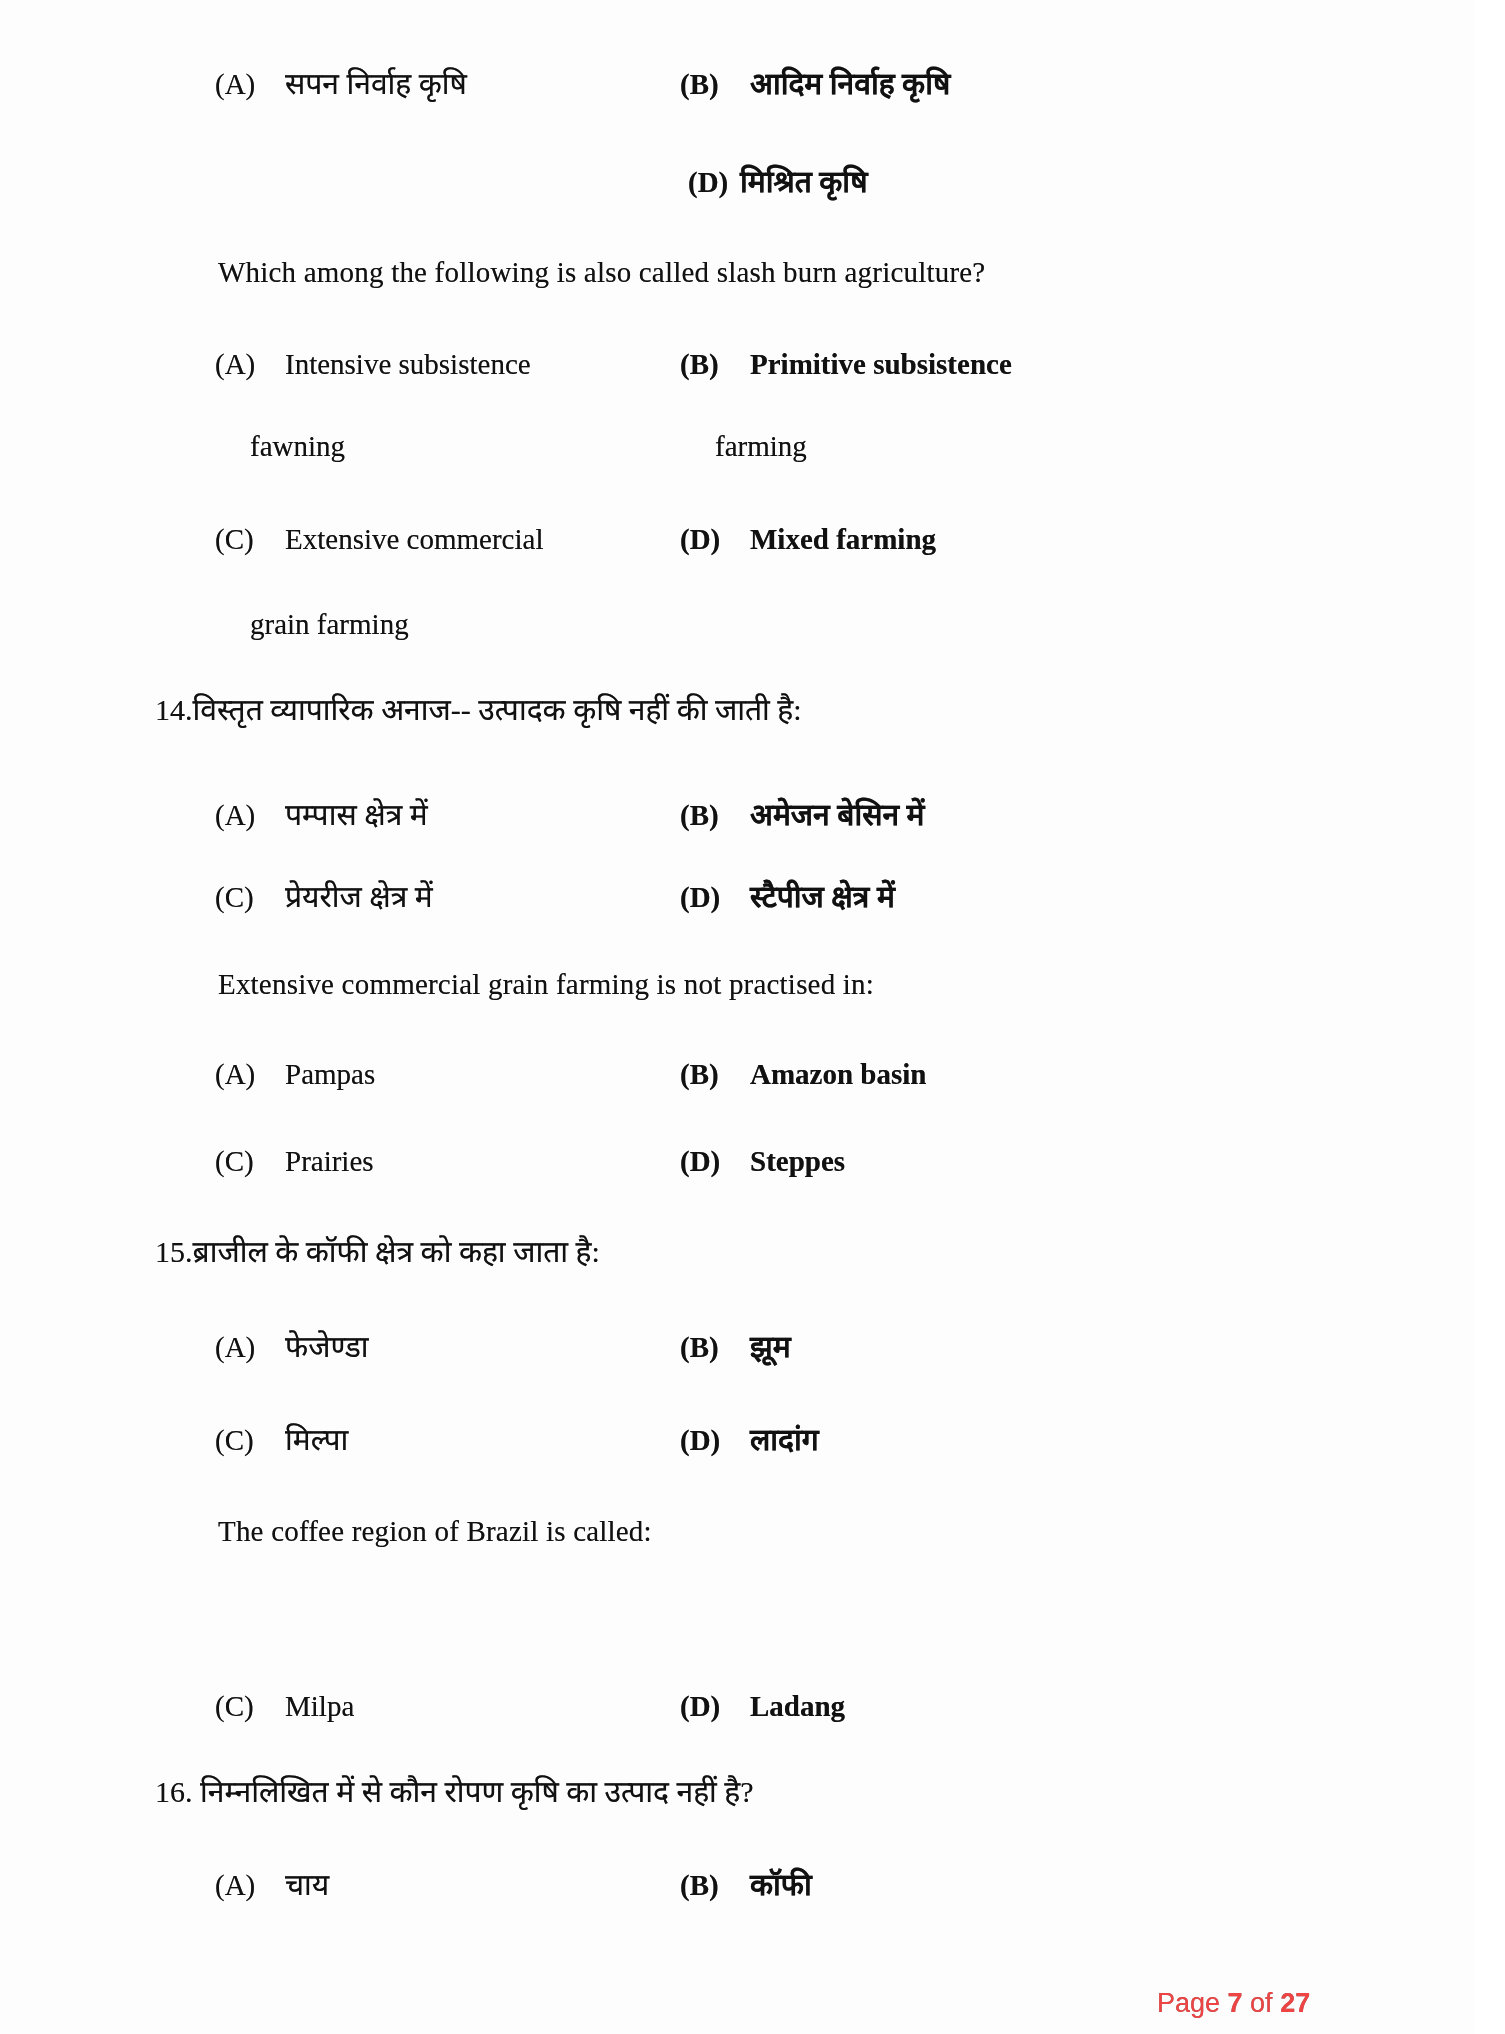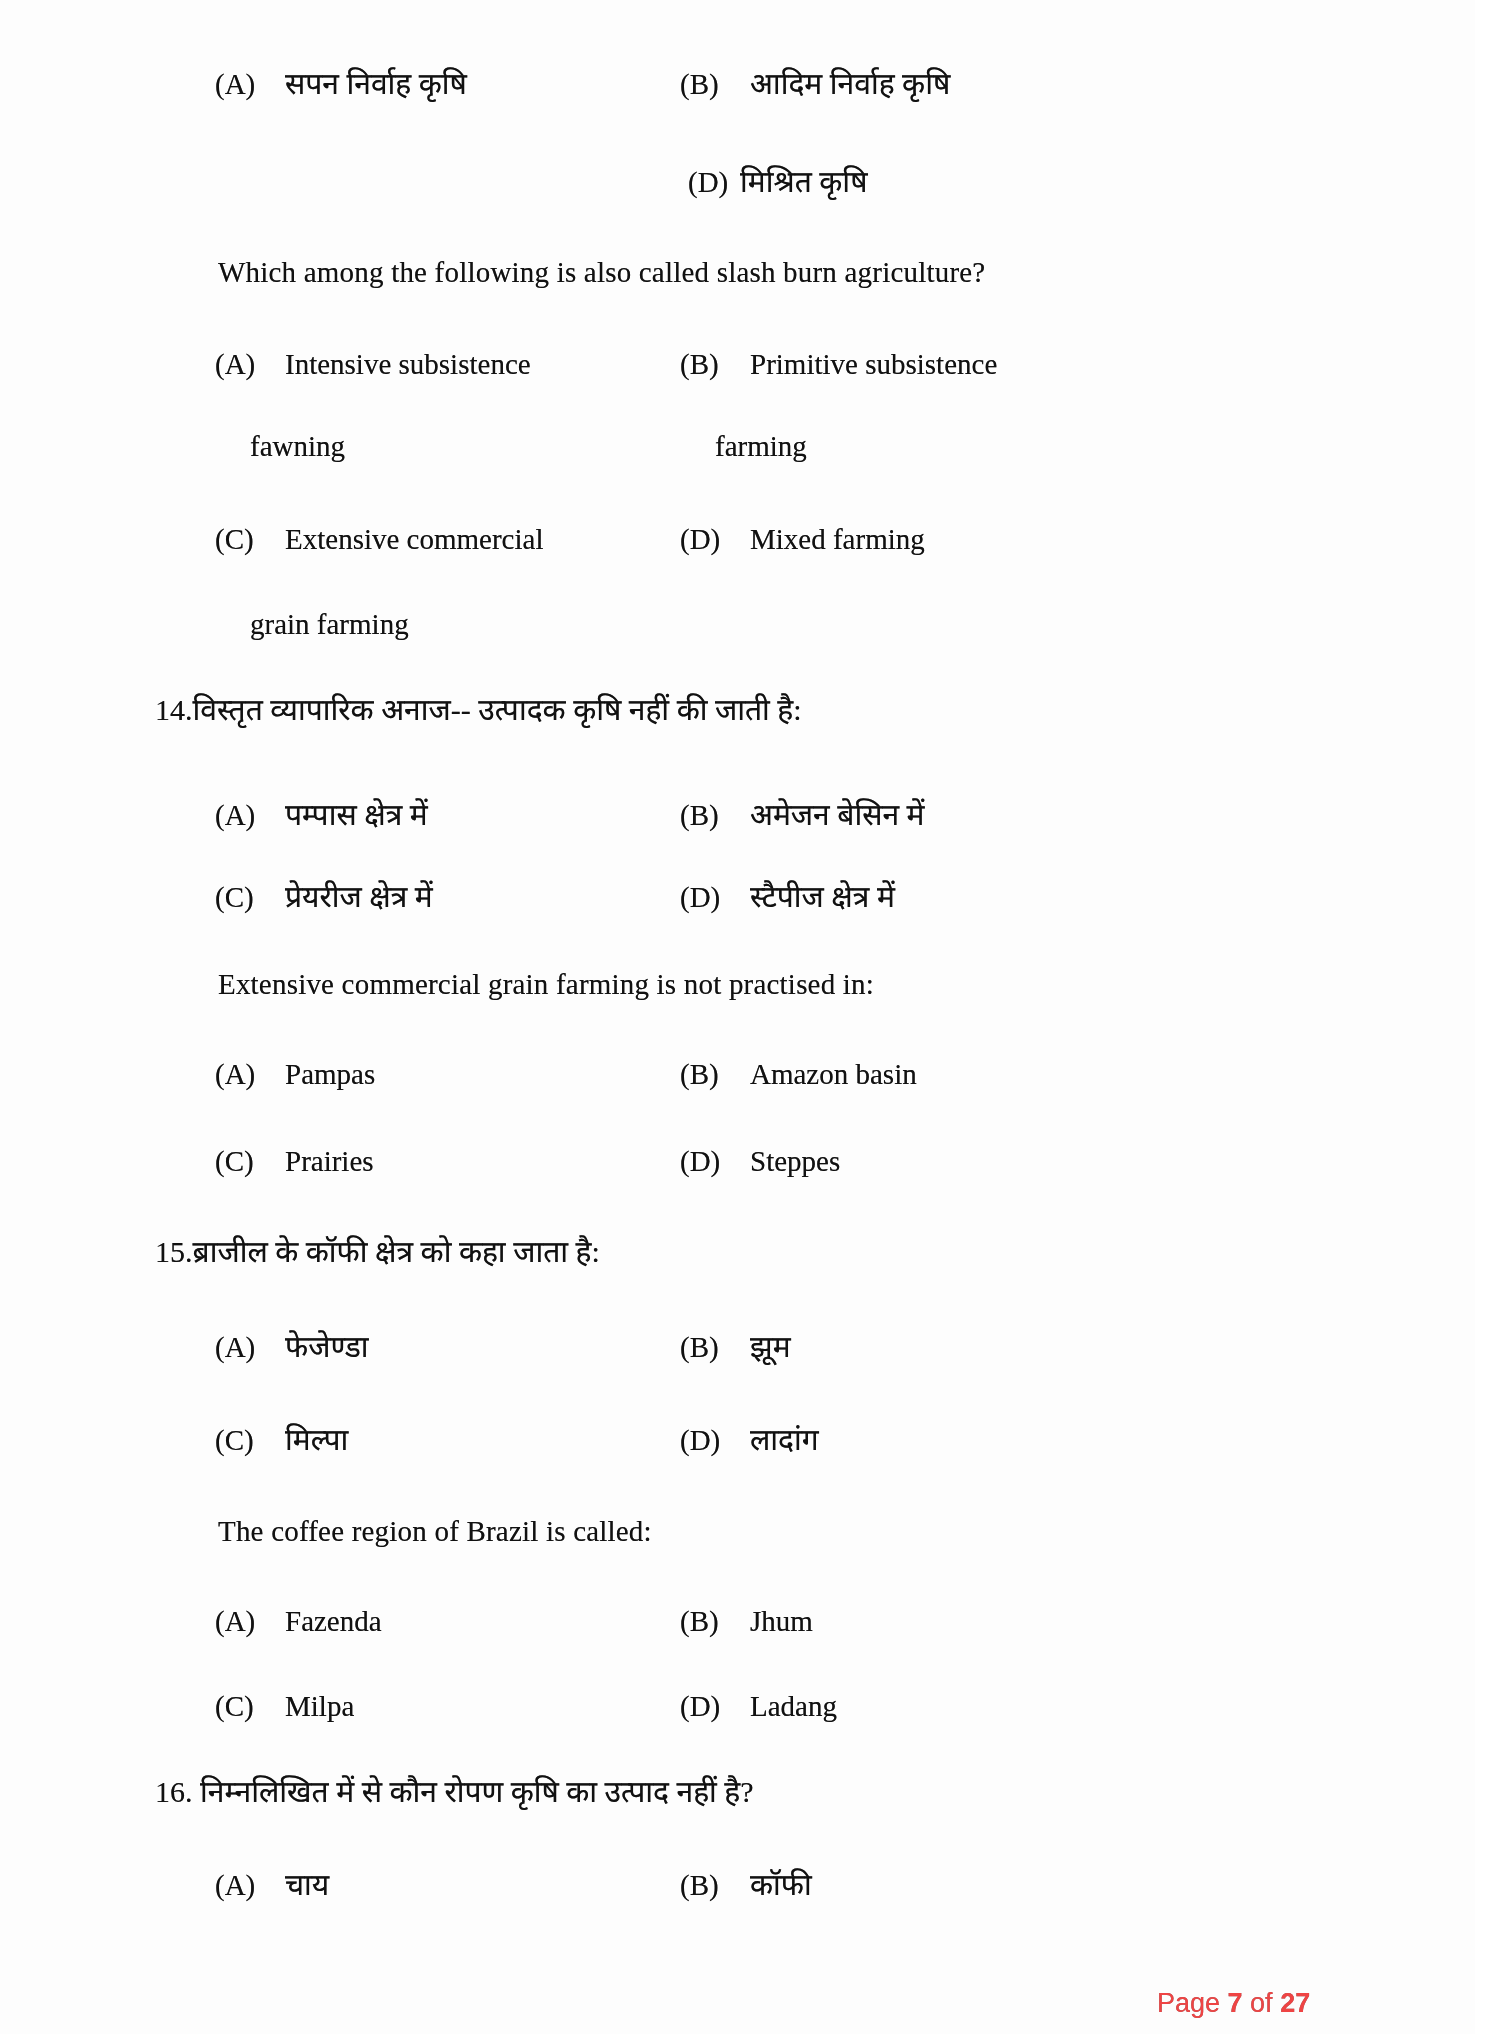--- a/index.html
+++ b/index.html
@@ -29,21 +29,21 @@
     font-size: 29px;
     letter-spacing: 0.2px;
     text-align: center;
   }
   .q-hi {
     position: absolute;
     left: 155px;
     font-size: 30px;
   }
   .col1 { position: absolute; left: 215px; }
-  .col2 { position: absolute; left: 680px; }
+  .col2 { position: absolute; left: 680px; font-weight: bold; }
   .cont1 { position: absolute; left: 250px; }
   .cont2 { position: absolute; left: 715px; }
   .opt-label {
     display: inline-block;
     min-width: 70px;
     font-size: 29px;
   }
   .opt-label.tight { min-width: 52px; }
   .opt-text-hi { font-size: 30px; }
   .opt-text-en { font-size: 29px; }
@@ -172,28 +172,20 @@
     </span>
     <span class="col2">
       <span class="opt-label">(D)</span><span class="opt-text-hi">लादांग</span>
     </span>
   </div>
 
   <div class="row" style="top:1515px">
     <span class="q-en">The coffee region of Brazil is called:</span>
   </div>
 
-  <div class="row" style="top:1605px">
-    <span class="col1">
-      <span class="opt-label">(A)</span><span class="opt-text-en">Fazenda</span>
-    </span>
-    <span class="col2">
-      <span class="opt-label">(B)</span><span class="opt-text-en">Jhum</span>
-    </span>
-  </div>
 
   <div class="row" style="top:1690px">
     <span class="col1">
       <span class="opt-label">(C)</span><span class="opt-text-en">Milpa</span>
     </span>
     <span class="col2">
       <span class="opt-label">(D)</span><span class="opt-text-en">Ladang</span>
     </span>
   </div>
 

